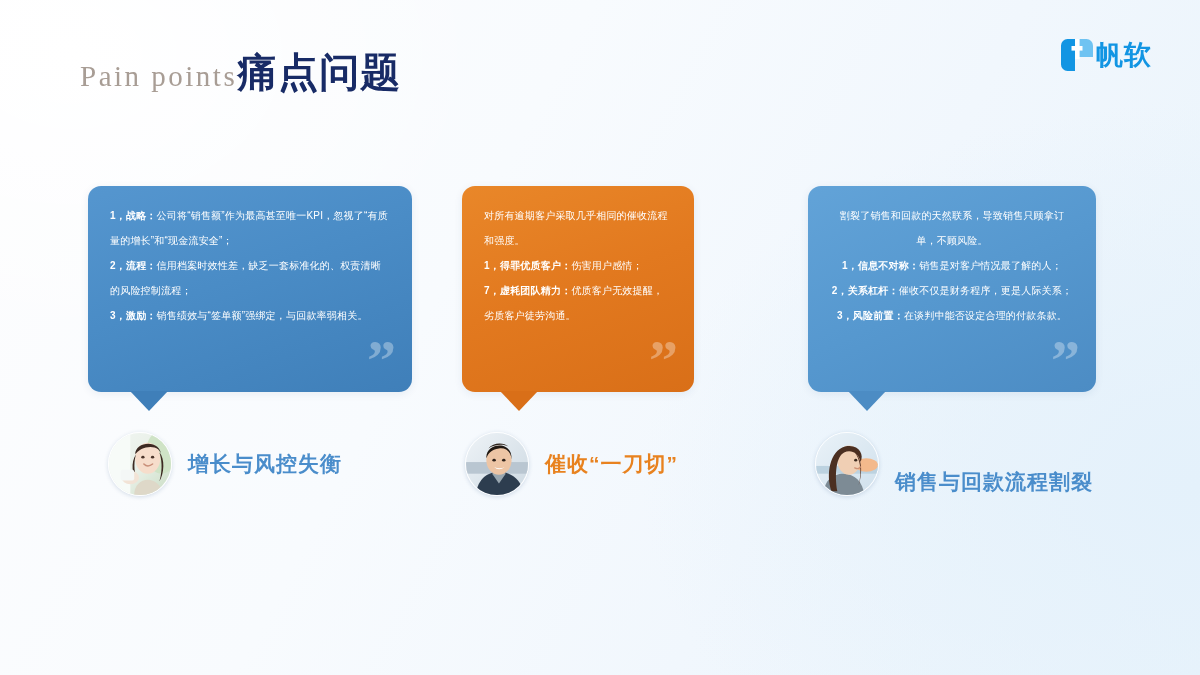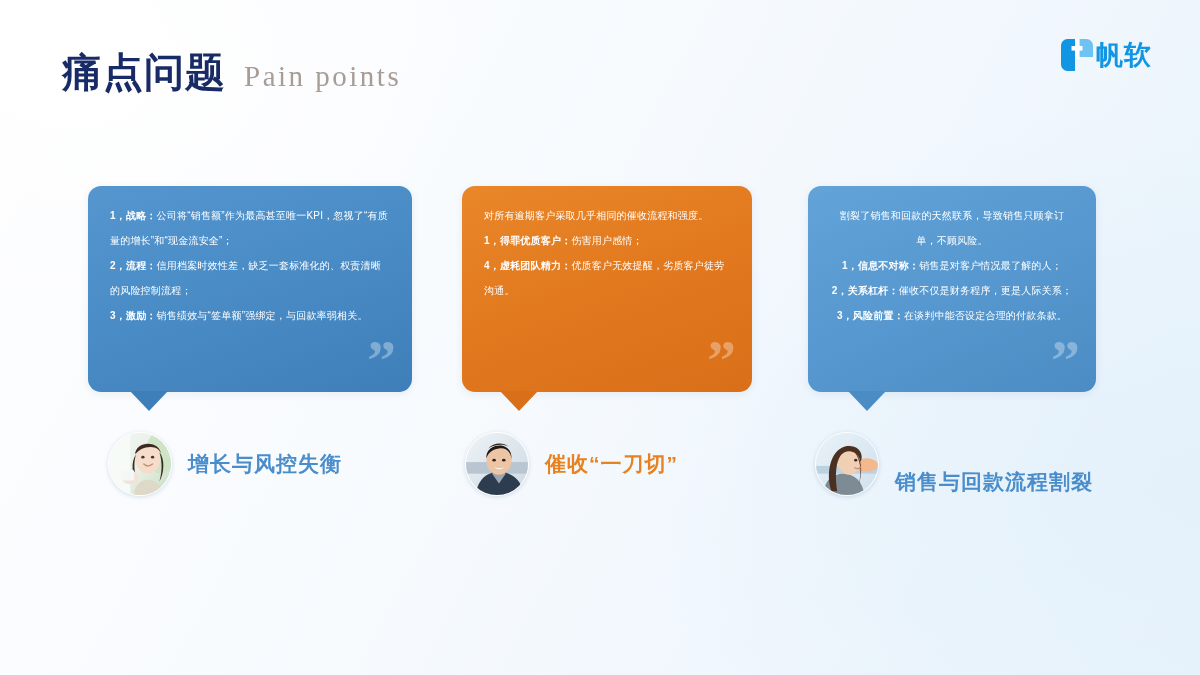--- a/index.html
+++ b/index.html
@@ -170,22 +170,22 @@
 
   .label-blue   { color: #4a8dcb; }
   .label-orange { color: #e8821f; }
 </style>
 </head>
 <body>
 
 <div id="header">
 
   <div id="page-title-group">
+    <span id="page-subtitle">Pain points</span>
     <span id="page-title">痛点问题</span>
-    <span id="page-subtitle">Pain points</span>
   </div>
 
   <div id="brand-logo">
     <span id="brand-mark">
       <svg viewBox="0 0 38 38" width="38" height="38" aria-hidden="true">
         <path d="M3 9.5 A6.5 6.5 0 0 1 9.5 3 H17 V35 H9.5 A6.5 6.5 0 0 1 3 28.5 Z" fill="#1295e3"></path>
         <path d="M19 3 H28.5 A6.5 6.5 0 0 1 35 9.5 V21 H19 Z" fill="#6fc3f2"></path>
         <rect x="13.5" y="10" width="11" height="4.6" fill="#ffffff"></rect>
         <rect x="17.2" y="3" width="4.4" height="20" fill="#ffffff"></rect>
       </svg>
@@ -230,26 +230,26 @@
         <ellipse cx="35" cy="25" rx="1.7" ry="1.4" fill="#4a342a"></ellipse>
         <ellipse cx="45" cy="25" rx="1.7" ry="1.4" fill="#4a342a"></ellipse>
         <path d="M36 32 Q40 36 45 32" stroke="#c98f79" stroke-width="1.6" fill="none" stroke-linecap="round"></path>
         <ellipse cx="22" cy="46" rx="9" ry="7" fill="#f2e3d6"></ellipse>
         <rect x="12" y="38" width="14" height="11" rx="2" fill="#f4f7f6"></rect>
       </svg>
     </span>
     <span class="label-text label-blue">增长与风控失衡</span>
   </div>
 
-  <div class="card-block" style="left:462px; top:186px; width:290px;">
+  <div class="card-block" style="left:462px; top:186px; width:232px;">
     <div class="bubble orange" style="min-height:206px;">
       <div class="bubble-text">
         <p><b></b><span>对所有逾期客户采取几乎相同的催收流程和强度。</span></p>
         <p><b>1，得罪优质客户：</b><span>伤害用户感情；</span></p>
-        <p><b>4，虚耗团队精力：</b><span>优质客户无效提醒，劣质客户徒劳沟通。</span></p>
+        <p><b>7，虚耗团队精力：</b><span>优质客户无效提醒，劣质客户徒劳沟通。</span></p>
       </div>
       <span class="quote-mark">”</span>
       <span class="bubble-tail tail-orange" style="left:38px;"></span>
     </div>
   </div>
 
   <div class="label-row" style="left:465px; top:432px;">
     <span class="avatar">
       <svg viewBox="0 0 64 64" aria-hidden="true">
         <defs>

